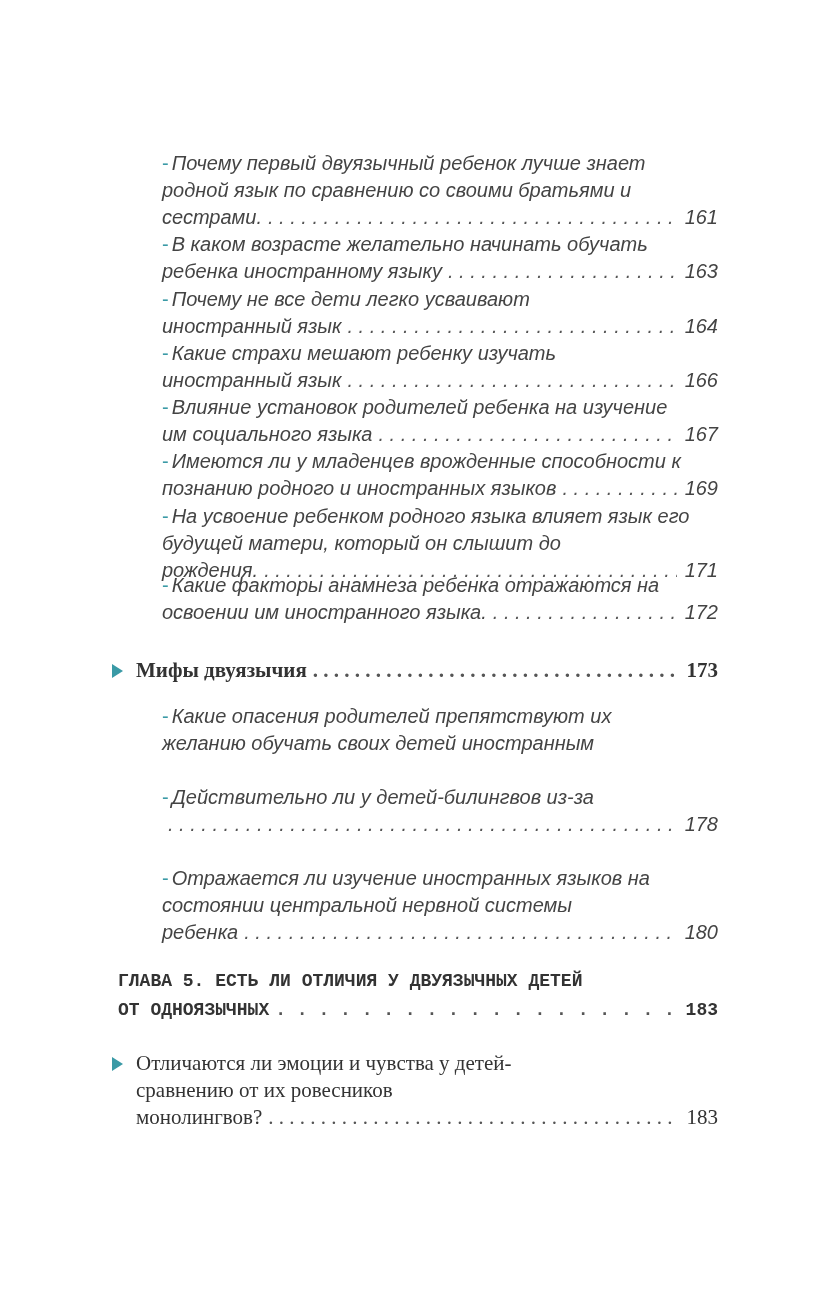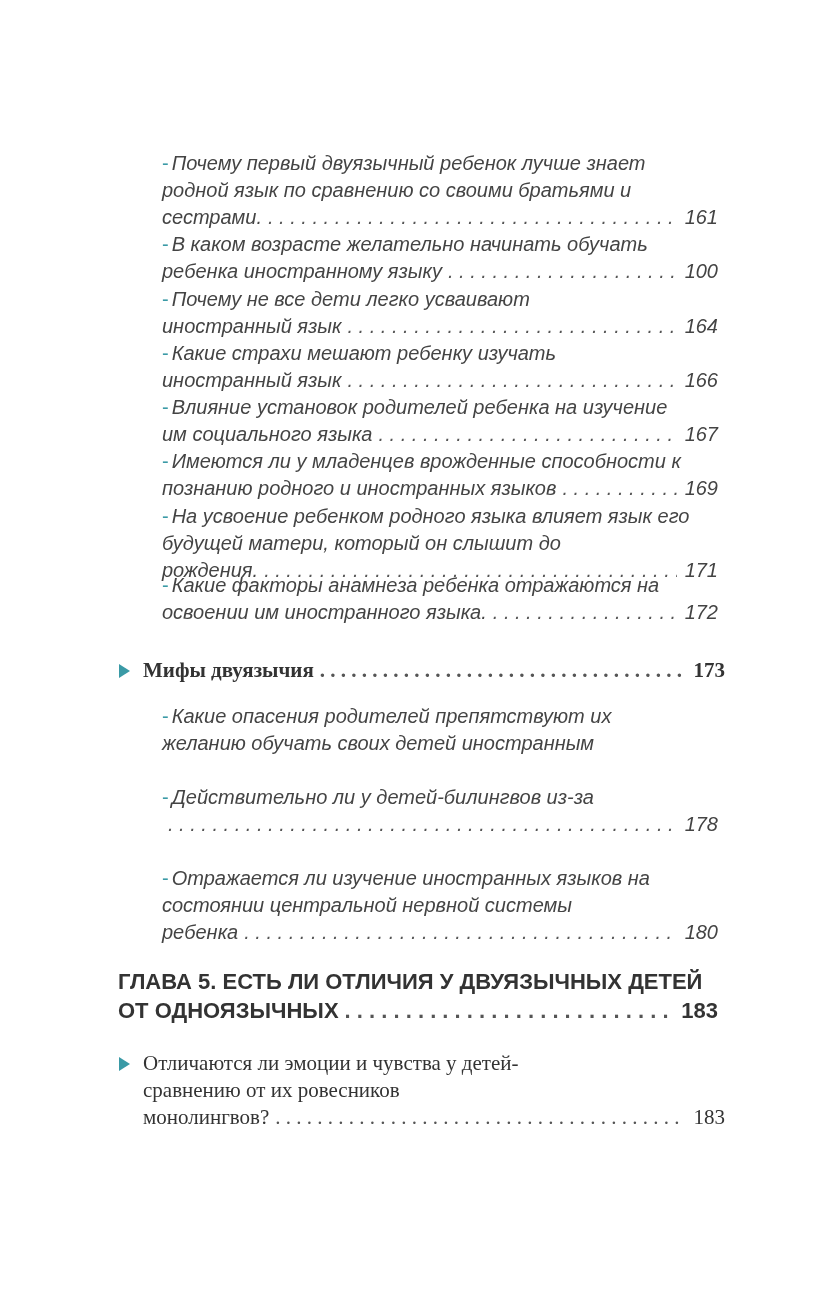--- a/index.html
+++ b/index.html
@@ -24,33 +24,33 @@
       letter-spacing: 4px; color: #555;
     }
     .line .dots::before {
       content: ". . . . . . . . . . . . . . . . . . . . . . . . . . . . . . . . . . . . . . . . . . . . . . . . . . . . . . . . . . . . ";
       letter-spacing: 0px;
     }
     .line .p { flex: 0 0 auto; }
     .sec {
       left: 112px; width: 606px;
       font-family: "Liberation Serif", "DejaVu Serif", serif;
-      font-size: 21px; line-height: 27px; color: #333; margin-left: 7px;
+      font-size: 21px; line-height: 27px; color: #333;
     }
     .sec .tri {
       position: absolute; left: 0; top: 7px; width: 0; height: 0;
       border-top: 7px solid transparent; border-bottom: 7px solid transparent;
       border-left: 11px solid #3a9aa6;
     }
     .sec .body { margin-left: 24px; }
     .bold { font-weight: bold; }
     .chap {
       left: 118px; width: 600px;
-      font-family: Liberation Sans, sans-serif;
-      font-weight: bold; font-size: 22px; line-height: 29px; color: #333;
+      font-family: Liberation Mono, monospace;
+      font-weight: bold; font-size: 18px; line-height: 29px; color: #333;
     }
   </style>
 </head>
 <body>
 
 <div class="toc">
 
   <div class="entry sub" style="top:150px">
     <div><span class="dash">-</span><span>Почему первый двуязычный ребенок лучше знает</span></div>
     <div>родной язык по сравнению со своими братьями и</div>
@@ -59,21 +59,21 @@
         <span class="dots"></span>
         <span class="p">161</span>
       </div>
   </div>
 
   <div class="entry sub" style="top:231px">
     <div><span class="dash">-</span><span>В каком возрасте желательно начинать обучать</span></div>
     <div class="line">
         <span class="t">ребенка иностранному языку</span>
         <span class="dots"></span>
-        <span class="p">100</span>
+        <span class="p">163</span>
       </div>
   </div>
 
   <div class="entry sub" style="top:286px">
     <div><span class="dash">-</span><span>Почему не все дети легко усваивают</span></div>
     <div class="line">
         <span class="t">иностранный язык</span>
         <span class="dots"></span>
         <span class="p">164</span>
       </div>

